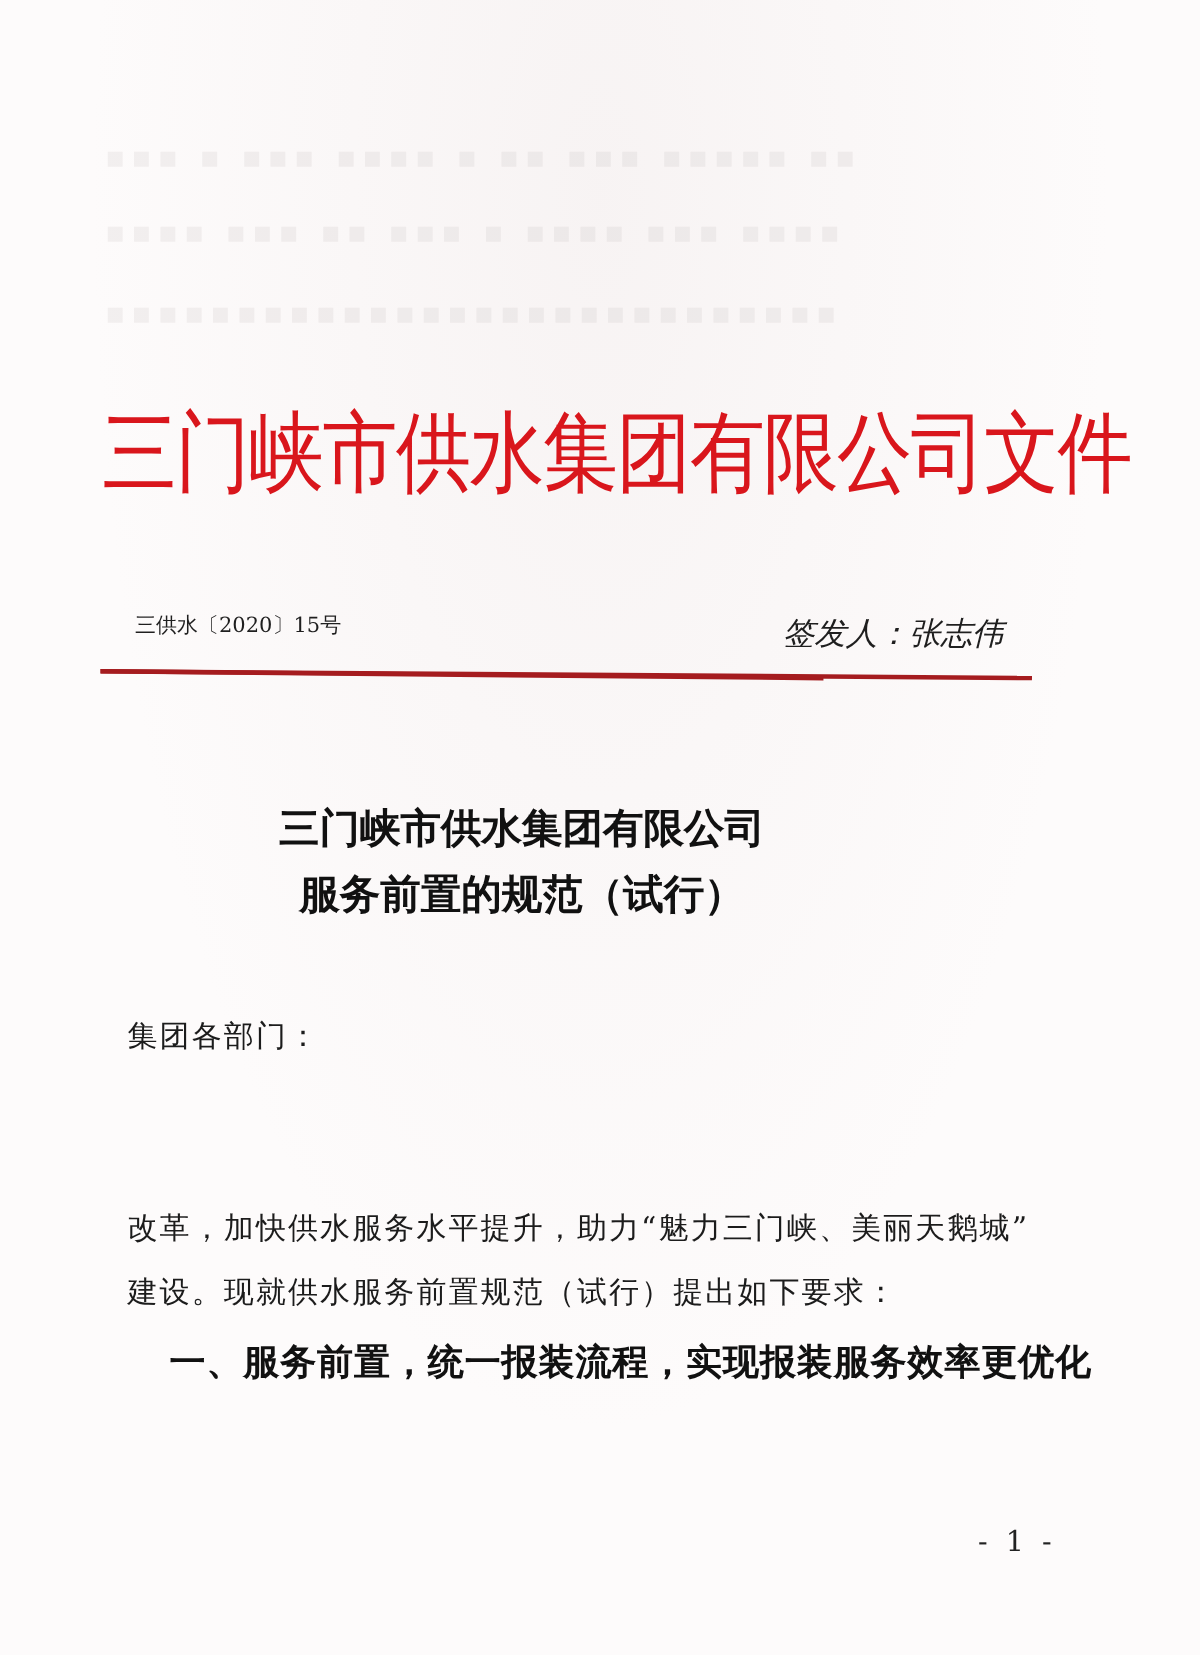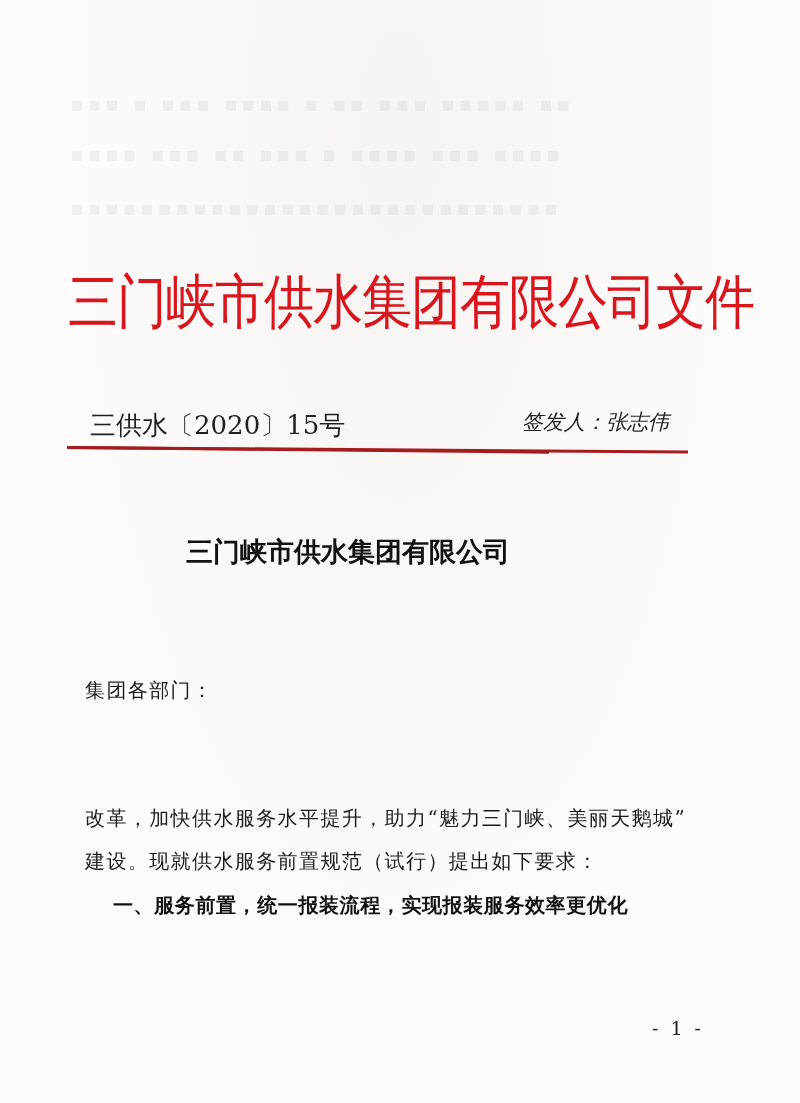--- a/index.html
+++ b/index.html
@@ -43,21 +43,21 @@
       color: #d9161c;
       letter-spacing: -1px;
       white-space: nowrap;
       transform: scaleY(1.18);
       transform-origin: left center;
     }
     .doc-number {
       position: absolute;
       top: 408px;
       left: 90px;
-      font-size: 26px;
+      font-size: 14px;
       color: #1f1f1f;
       white-space: nowrap;
     }
     .signer {
       position: absolute;
       top: 408px;
       left: 522px;
       font-size: 21px;
       color: #1f1f1f;
       white-space: nowrap;
@@ -94,21 +94,21 @@
       color: #1c1c1c;
       white-space: nowrap;
       letter-spacing: 1.4px;
       margin-left: 17px;
     }
     .heading-line {
       position: absolute;
       left: 113px;
       font-family: Liberation Mono, monospace;
       font-weight: bold;
-      font-size: 20px;
+      font-size: 24px;
       color: #111;
       white-space: nowrap;
       letter-spacing: 0.6px;
     }
     .page-number {
       position: absolute;
       top: 1017px;
       left: 652px;
       font-size: 19px;
       color: #222;
@@ -127,20 +127,21 @@
 
   <div class="header-title">三门峡市供水集团有限公司文件</div>
 
   <div class="doc-number">三供水〔2020〕15号</div>
   <div class="signer">签发人：张志伟</div>
 
   <div class="red-rule" style="width:482px;"></div>
   <div class="red-rule" style="left:67px; width:621px; transform: rotate(0.42deg);"></div>
 
   <div class="notice-title l1">三门峡市供水集团有限公司</div>
+  <div class="notice-title l2">服务前置的规范（试行）</div>
 
   <div class="body-line" style="top:677px;">集团各部门：</div>
 
   <div class="body-line" style="top:805px;">改革，加快供水服务水平提升，助力“魅力三门峡、美丽天鹅城”</div>
   <div class="body-line" style="top:848px;">建设。现就供水服务前置规范（试行）提出如下要求：</div>
 
   <div class="heading-line" style="top:892px;">一、服务前置，统一报装流程，实现报装服务效率更优化</div>
 
 
   <div class="page-number">- 1 -</div>

